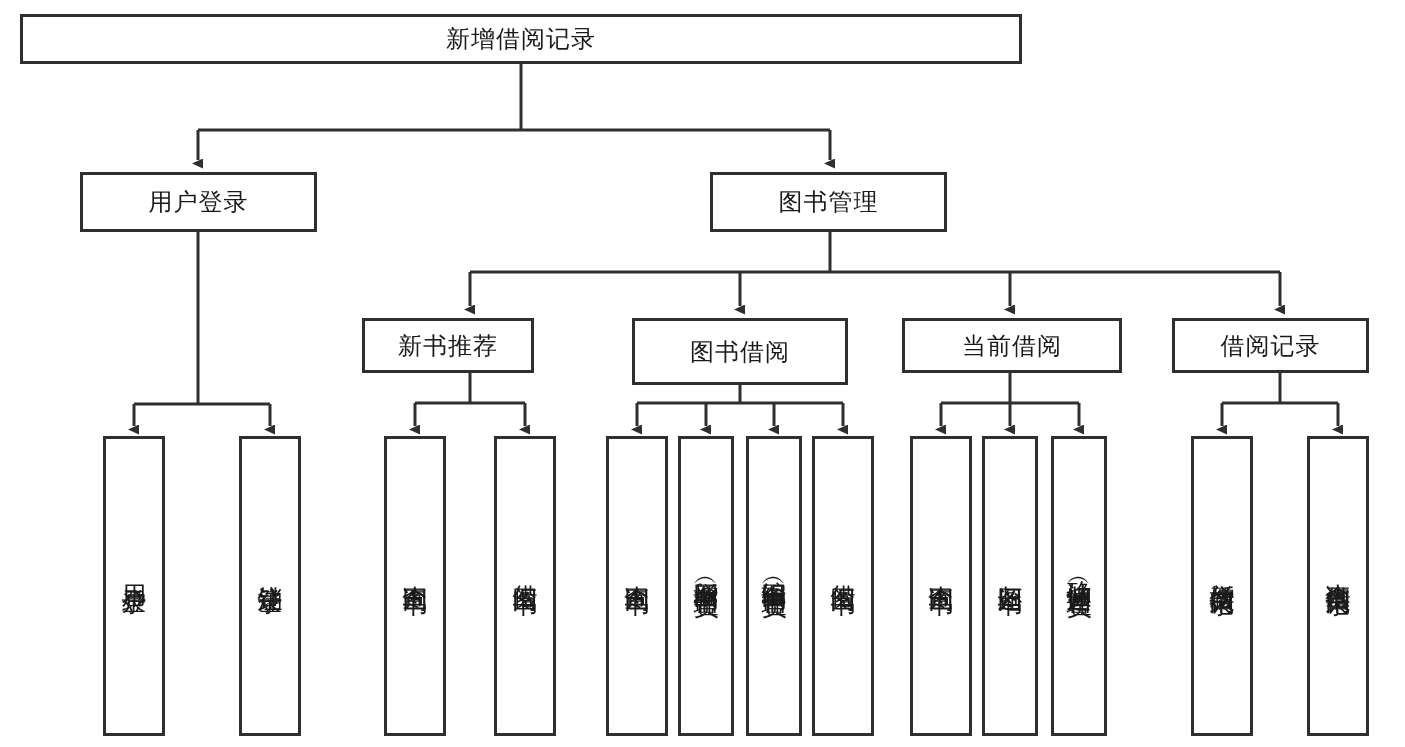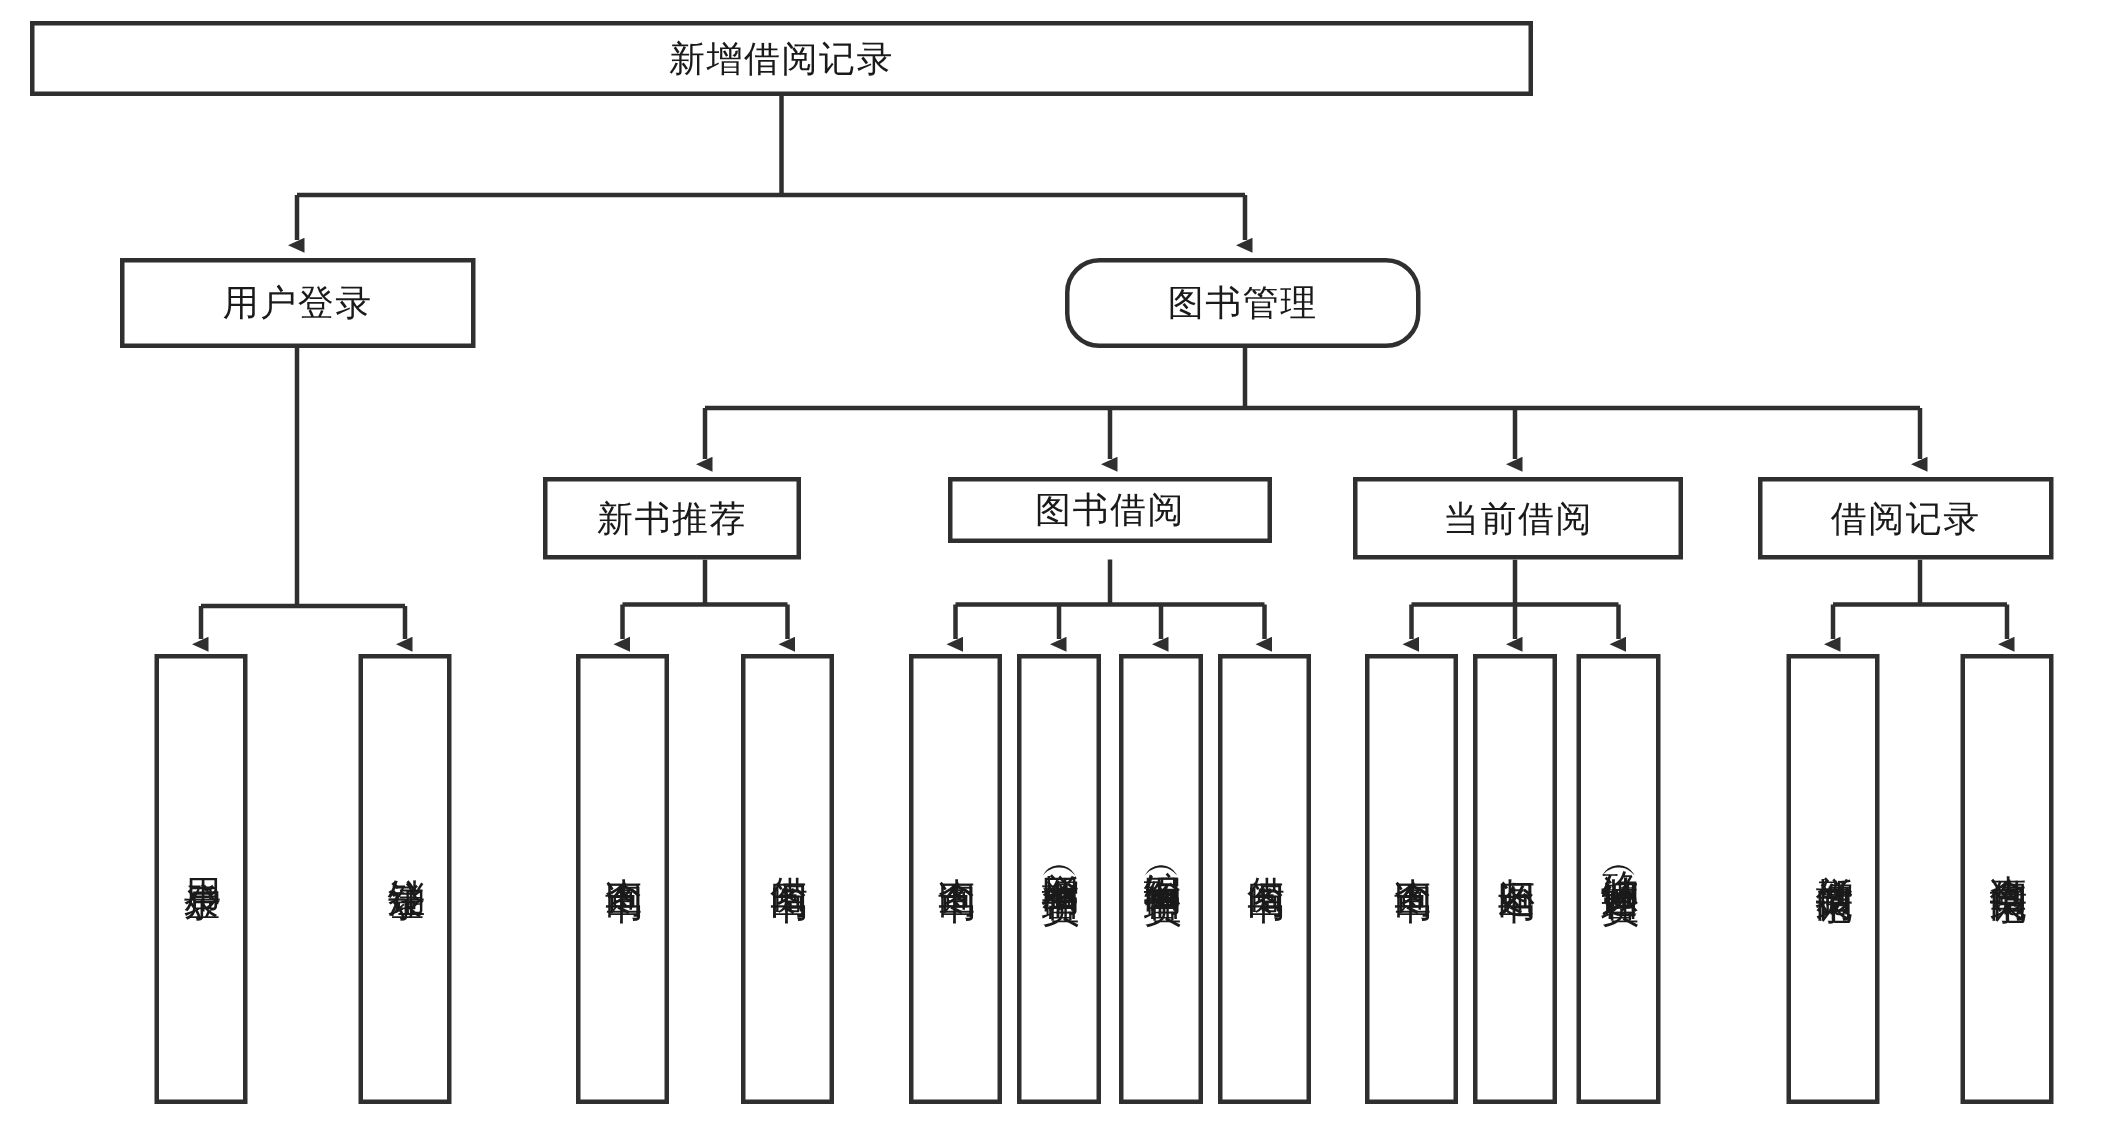--- a/index.html
+++ b/index.html
@@ -125,28 +125,28 @@
     </g>
   </svg>
 
   <div class="node h" style="left:20px; top:14px; width:1002px; height:50px;">
     <span>新增借阅记录</span>
   </div>
 
   <div class="node h" style="left:80px; top:172px; width:237px; height:60px;">
     <span>用户登录</span>
   </div>
-  <div class="node h" style="left:710px; top:172px; width:237px; height:60px;border-radius:23px;">
+  <div class="node h" style="left:710px; top:172px; width:237px; height:60px;">
     <span>图书管理</span>
   </div>
 
   <div class="node h" style="left:362px; top:318px; width:172px; height:55px;">
     <span>新书推荐</span>
   </div>
-  <div class="node h" style="left:632px; top:318px; width:216px; height:44px;">
+  <div class="node h" style="left:632px; top:318px; width:216px; height:67px;">
     <span>图书借阅</span>
   </div>
   <div class="node h" style="left:902px; top:318px; width:220px; height:55px;">
     <span>当前借阅</span>
   </div>
   <div class="node h" style="left:1172px; top:318px; width:197px; height:55px;">
     <span>借阅记录</span>
   </div>
 
   <div class="node v mid" style="left:103px; top:436px; width:62px; height:300px;">

